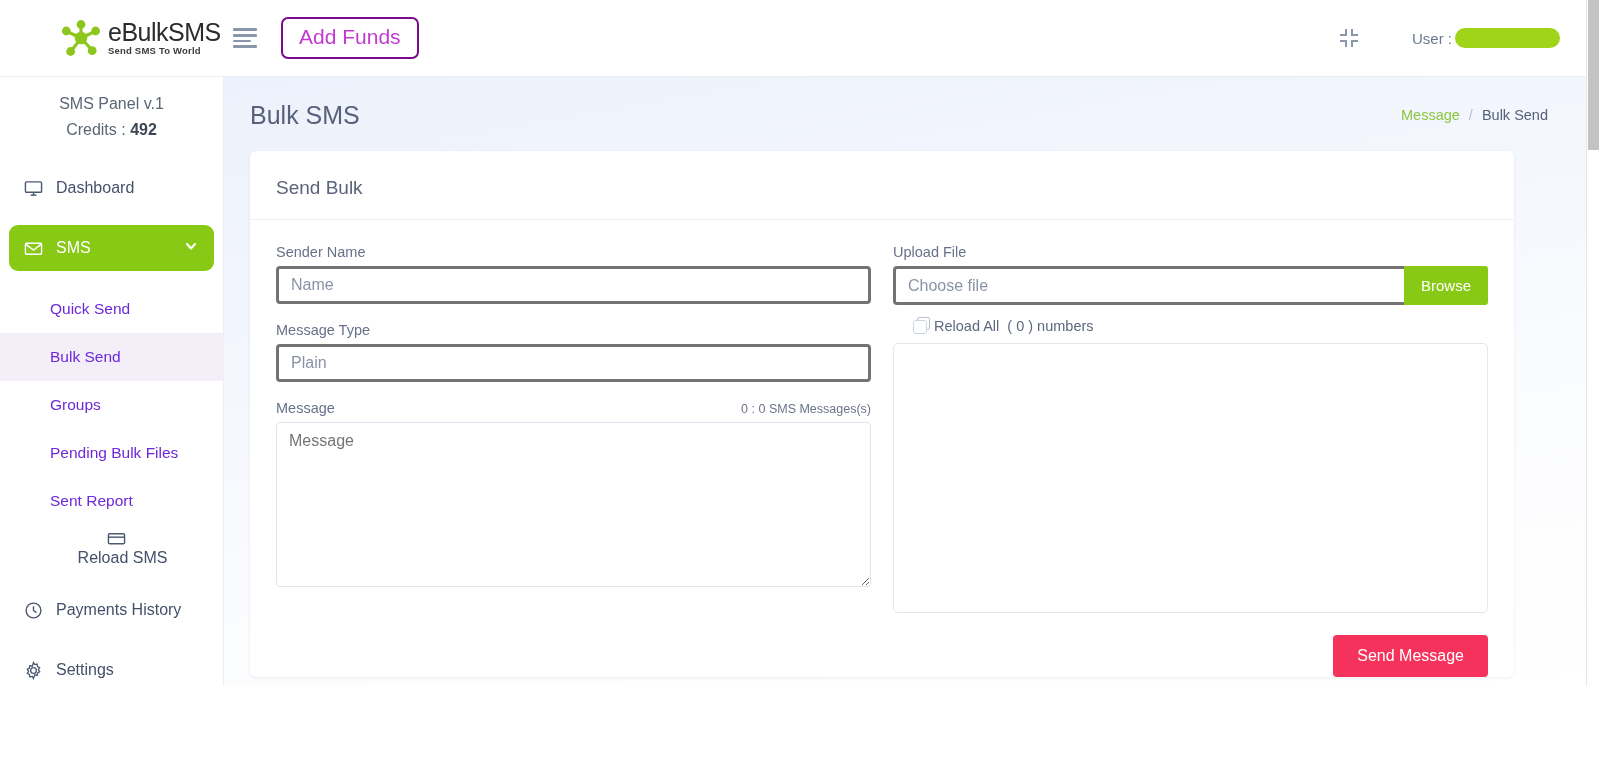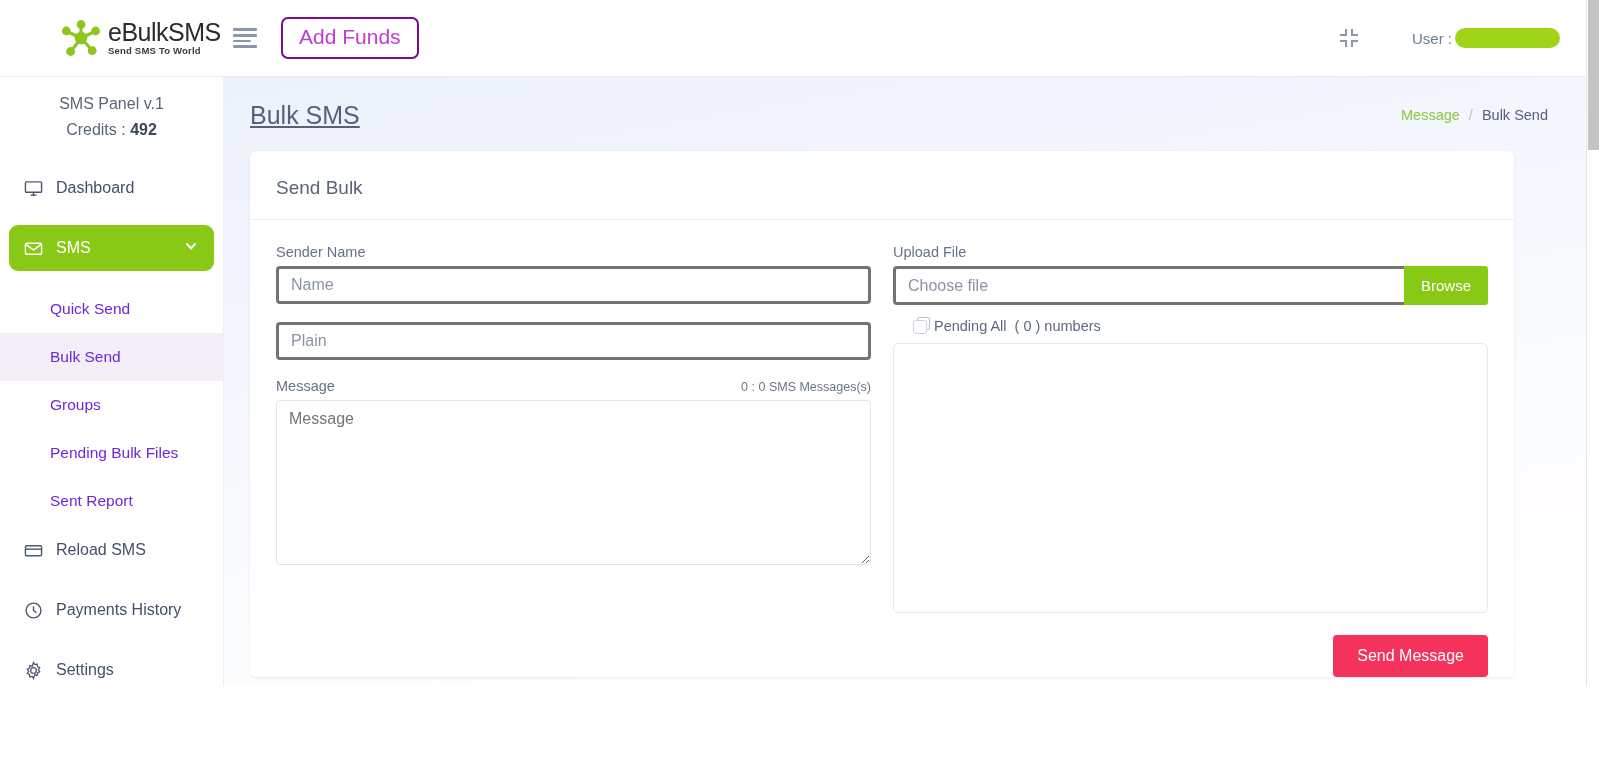--- a/index.html
+++ b/index.html
@@ -125,21 +125,21 @@
     width: 1362px; height: 609px;
     background: linear-gradient(170deg, #edf1fb 0%, #f3f6fd 32%, #fbfcfe 65%, #ffffff 100%);
     overflow: hidden;
   }
   .page-head {
     display: flex; align-items: center;
     padding: 14px 38px 0 26px;
     height: 62px;
   }
   .page-title {
-    font-size: 25px; color: #57627a; font-weight: normal; text-decoration: underline;
+    font-size: 25px; color: #57627a; font-weight: normal;
   }
   .crumbs {
     margin-left: auto; font-size: 14.5px; color: #5e6a82;
     display: flex; align-items: center; gap: 9px;
   }
   .crumbs .c-link { color: #8cc63e; cursor: pointer; }
   .crumbs .c-sep { color: #b9c1d1; }
   .crumbs .c-cur { color: #55617a; }
 
   .card {
@@ -341,21 +341,21 @@
     <div class="sub-item">
       <span>Groups</span>
     </div>
     <div class="sub-item">
       <span>Pending Bulk Files</span>
     </div>
     <div class="sub-item">
       <span>Sent Report</span>
     </div>
 
-    <div class="nav-item" style="margin-top:2px;">
+    <div class="nav-item" style="margin-top:2px;flex-direction:column;">
       <span class="ico">
         <svg width="19" height="19" viewBox="0 0 20 20" fill="none" stroke="#4d5971" stroke-width="1.5">
           <rect x="1.5" y="5" width="17" height="10.5" rx="1.4"></rect>
           <line x1="1.5" y1="8.6" x2="18.5" y2="8.6"></line>
         </svg>
       </span>
       <span>Reload SMS</span>
     </div>
 
     <div class="nav-item">
@@ -398,20 +398,21 @@
       <div class="card-body">
 
         <div class="col left">
 
           <div class="field">
             <label class="lbl">Sender Name</label>
             <input class="inp" type="text" placeholder="Name" style="">
           </div>
 
           <div class="field">
+            <label class="lbl">Message Type</label>
             <input class="inp" type="text" readonly="" value="Plain" style="">
           </div>
 
           <div class="field">
             <div class="lbl-row">
               <label class="lbl">Message</label>
               <span class="lbl-right">0 : 0 SMS Messages(s)</span>
             </div>
             <textarea class="txtarea" placeholder="Message" style=""></textarea>
           </div>
@@ -425,21 +426,21 @@
               <input class="inp" type="text" placeholder="Choose file" style="">
               <button class="browse-btn">Browse</button>
             </div>
           </div>
 
           <div class="selectall-row">
             <span class="cbx">
               <span class="b1"></span>
                 <span class="b2"></span>
             </span>
-            <span>Pending All</span>
+            <span>Reload All</span>
             <span class="sa-count">( 0 ) numbers</span>
           </div>
 
           <div class="numbers-box"></div>
 
           <div class="send-row">
             <button class="send-btn">Send Message</button>
           </div>
         </div>
 

